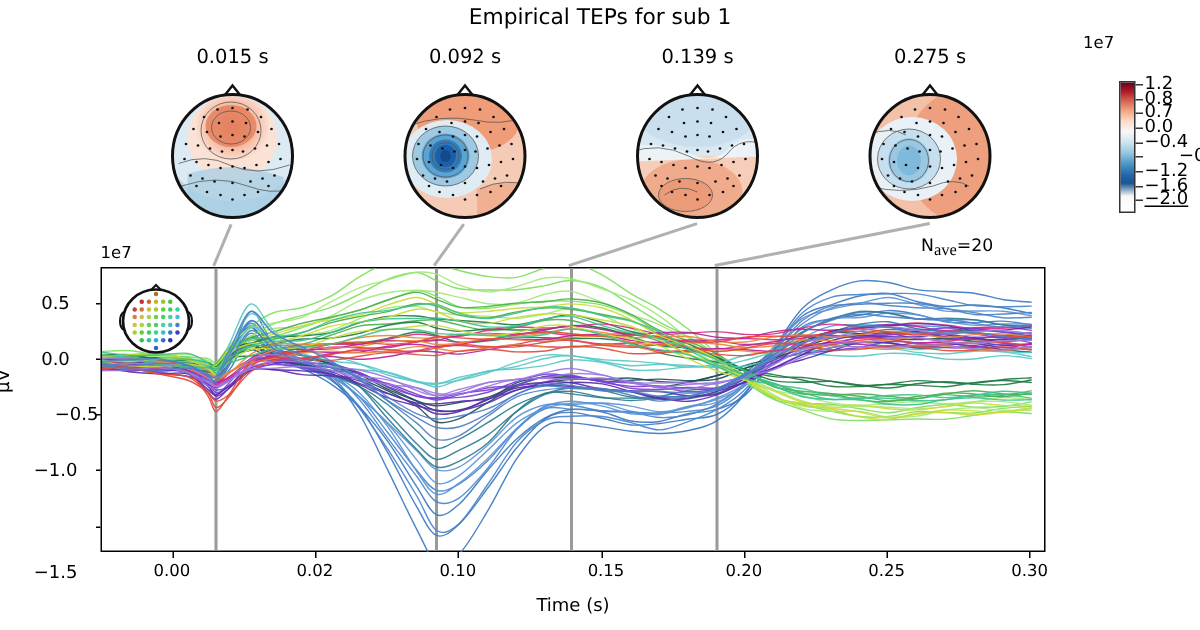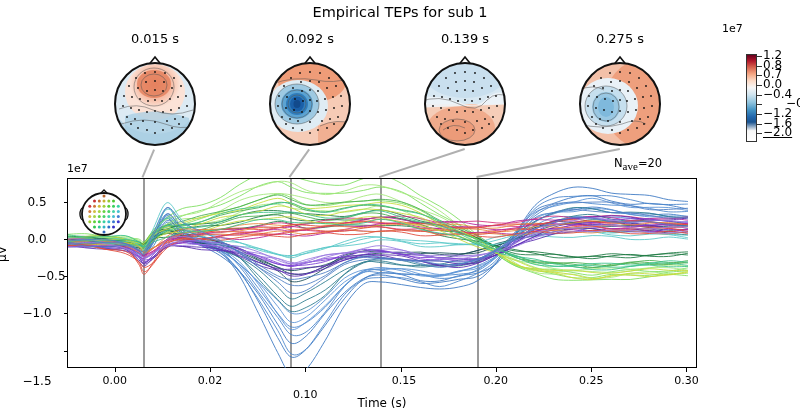--- a/index.html
+++ b/index.html
@@ -397,21 +397,21 @@
 <div id="yexp" class="abs">1e7</div>
 <div id="nave" class="abs"><span>N</span><sub>ave</sub><span>=20</span></div>
 
 <div id="main-axes" class="abs"></div>
 <div id="axis-decor" class="abs" style="left:0;top:0;width:800px;height:420px;pointer-events:none;">
     <div class="xtick-mark" style="left: 114.652px; top: 368px;"></div>
     <div class="xtick-lbl" style="left: 114.652px; top: 374px;">0.00</div>
     <div class="xtick-mark" style="left: 209.955px; top: 368px;"></div>
     <div class="xtick-lbl" style="left: 209.955px; top: 374px;">0.02</div>
     <div class="xtick-mark" style="left: 305.258px; top: 368px;"></div>
-    <div class="xtick-lbl" style="left: 305.258px; top: 388px;">0.10</div>
+    <div class="xtick-lbl" style="left: 305.258px; top: 374px;">0.10</div>
     <div class="xtick-mark" style="left: 400.561px; top: 368px;"></div>
     <div class="xtick-lbl" style="left: 404px; top: 374px;">0.15</div>
     <div class="xtick-mark" style="left: 495.864px; top: 368px;"></div>
     <div class="xtick-lbl" style="left: 495.864px; top: 374px;">0.20</div>
     <div class="xtick-mark" style="left: 591.167px; top: 368px;"></div>
     <div class="xtick-lbl" style="left: 591.167px; top: 374px;">0.25</div>
     <div class="xtick-mark" style="left: 686.47px; top: 368px;"></div>
     <div class="xtick-lbl" style="left: 686.47px; top: 374px;">0.30</div>
     <div class="ytick-mark" style="left: 63.5px; top: 201.811px;"></div>
     <div class="ytick-lbl" style="left: 14px; top: 201.811px;">0.5</div>

